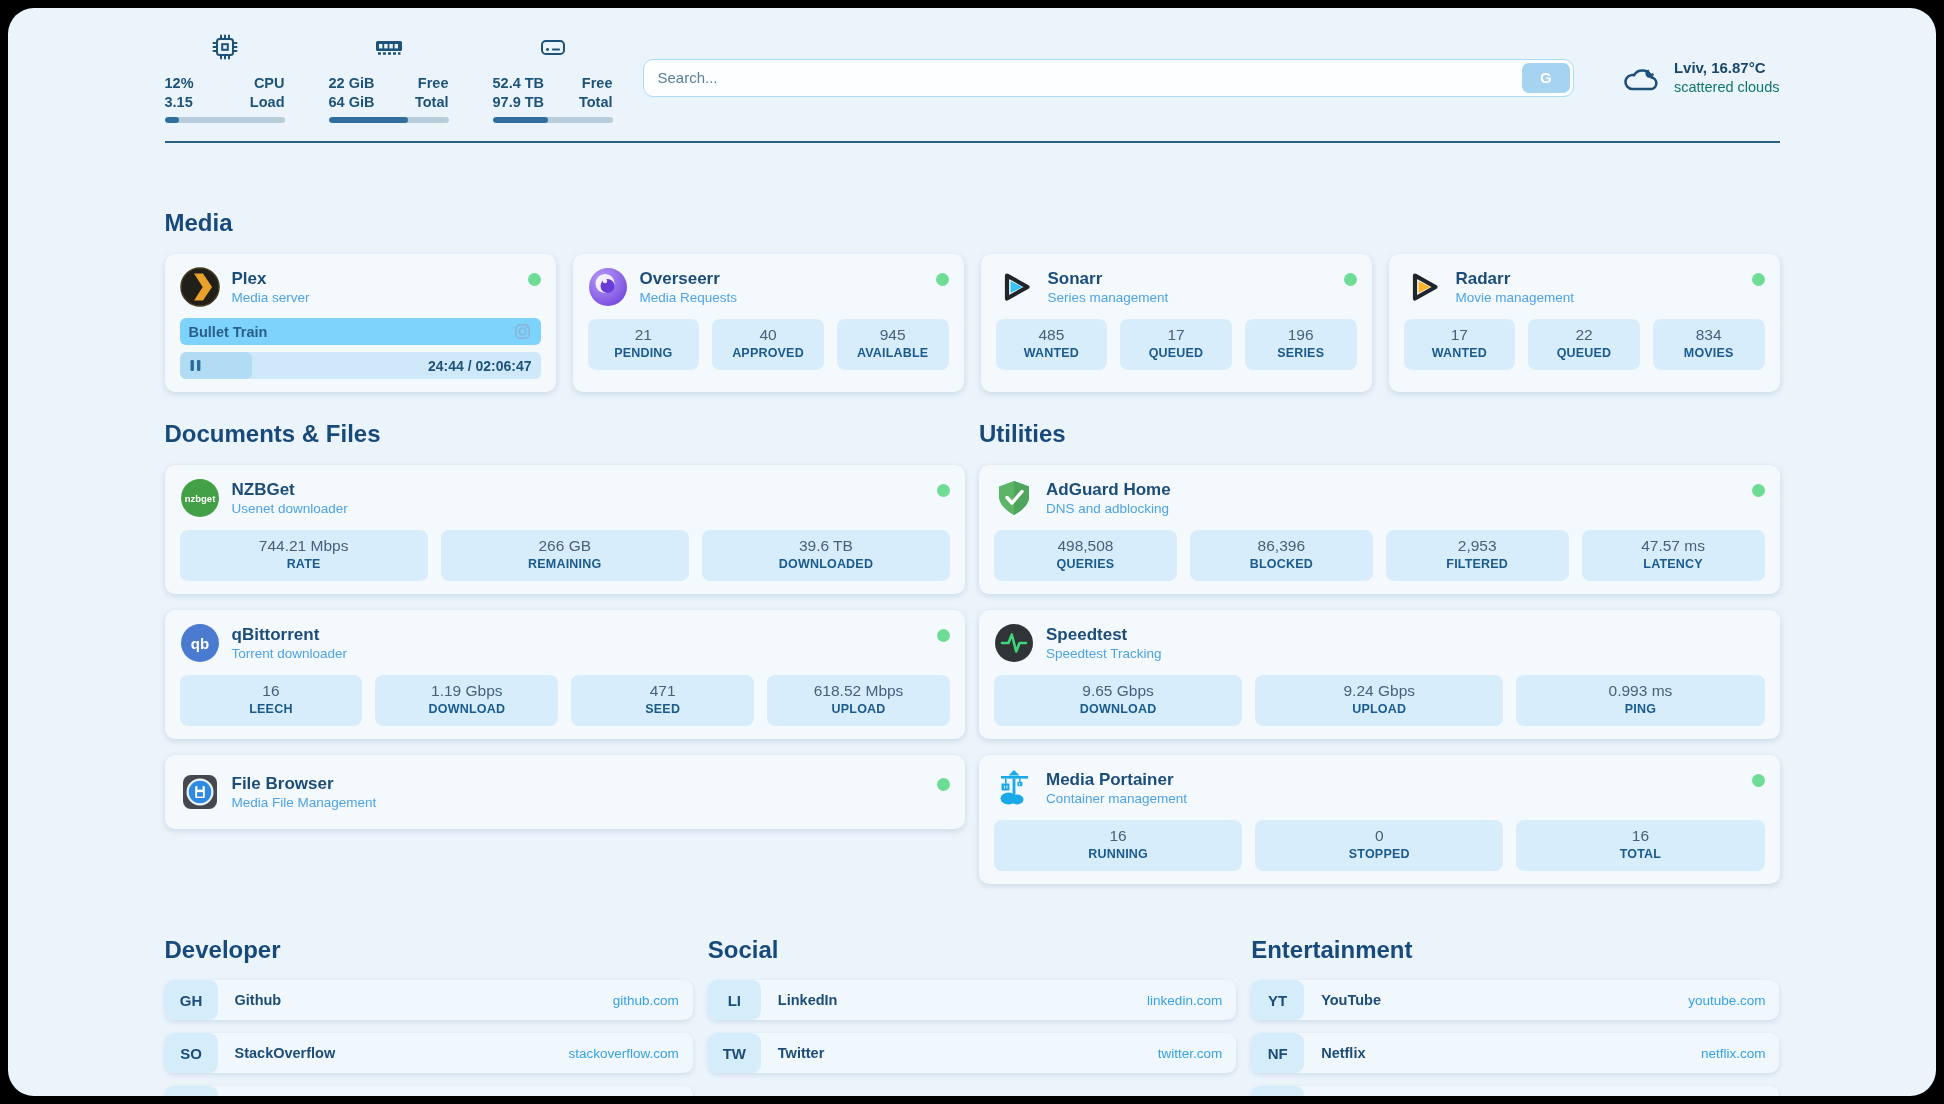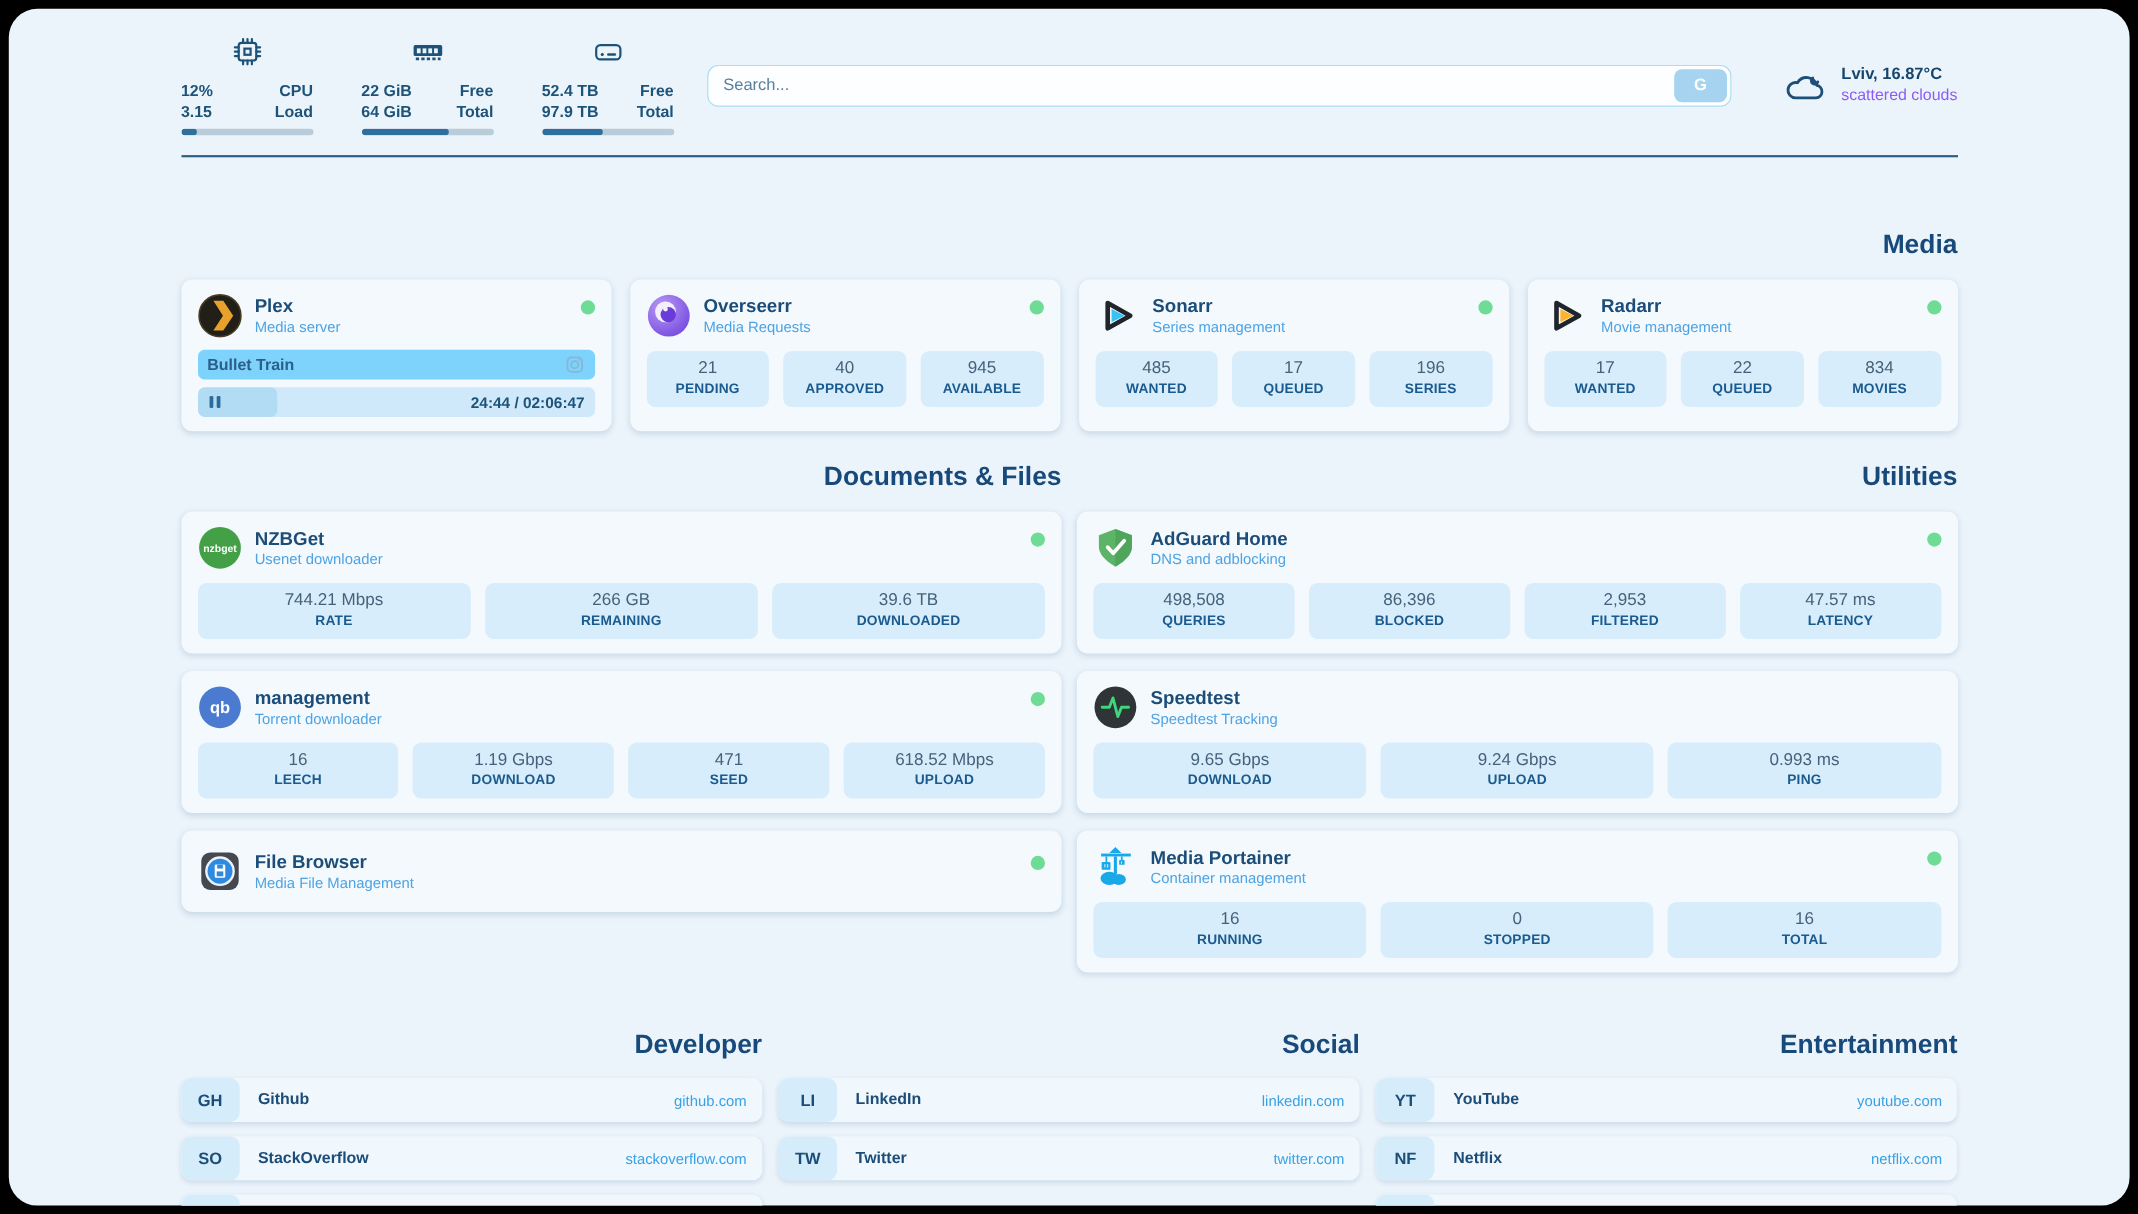--- a/index.html
+++ b/index.html
@@ -28,26 +28,26 @@
     font-family: "Liberation Sans", sans-serif;
   }
   .search-input::placeholder { color: #577f9e; }
   .g-btn {
     position: absolute; right: 4px; top: 4px; width: 48px; height: 30px;
     border: none; border-radius: 7px; background: #a6d3ef; color: #fff;
     font-size: 15px; font-weight: 700; cursor: pointer; font-family: "Liberation Sans", sans-serif;
   }
   .weather { display: flex; align-items: center; gap: 12px; }
   .weather-headline { font-size: 15px; font-weight: 700; color: #17466d; line-height: 20px; }
-  .weather-condition { font-size: 14.5px; font-weight: 400; color: #8b5cf6; line-height: 19px; }
+  .weather-condition { font-size: 14.5px; font-weight: 400; color: #0f766e; line-height: 19px; }
 
   .divider { width: 1615px; margin: 18px auto 0; border-bottom: 2px solid #2a5f88; }
 
   
-  h2.section-heading { font-size: 24px; font-weight: 700; color: #17497a; margin-bottom: 17px; text-align: right; }
+  h2.section-heading { font-size: 24px; font-weight: 700; color: #17497a; margin-bottom: 17px; }
   .media-section { margin-top: 66px; }
   .grid4 { display: grid; grid-template-columns: repeat(4, 1fr); gap: 17px; }
   .grid2 { display: grid; grid-template-columns: 1fr 1fr; gap: 14px; margin-top: 28px; }
   .col-stack { display: flex; flex-direction: column; gap: 16px; }
 
   .card {
     background: #f4f9fd; border-radius: 10px; padding: 13px 15px;
     box-shadow: 0 2px 6px rgba(104,143,176,0.28); cursor: pointer;
   }
   .card-head { display: flex; align-items: center; gap: 12px; }
@@ -370,21 +370,21 @@
             </div>
           </div>
 
           <div class="card">
             <div class="card-head">
               <svg class="icon40" viewBox="0 0 40 40">
                 <circle cx="20" cy="20" r="19" fill="#4b7bd0"></circle>
                 <text x="20" y="25.5" text-anchor="middle" font-size="15" font-weight="bold" fill="#ffffff" font-family="Liberation Sans, sans-serif">qb</text>
               </svg>
               <div class="app-titles">
-                <span class="app-title">management</span>
+                <span class="app-title">qBittorrent</span>
                 <span class="app-subtitle">Torrent downloader</span>
               </div>
               <span class="status-dot"></span>
             </div>
             <div class="pills">
               <div class="pill">
                 <div class="pill-value">16</div>
                 <div class="pill-label">LEECH</div>
               </div>
               <div class="pill">

